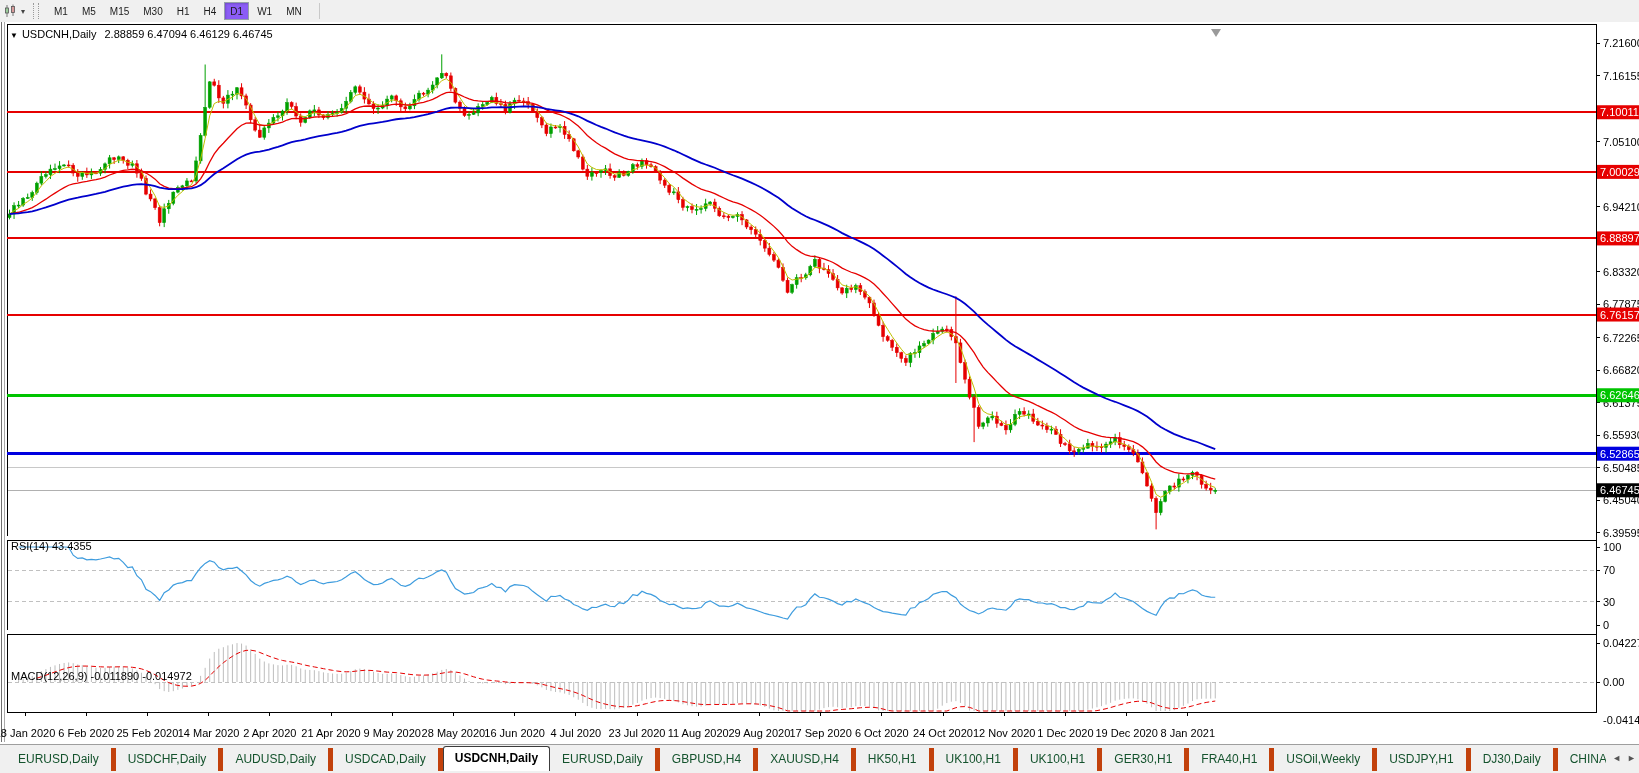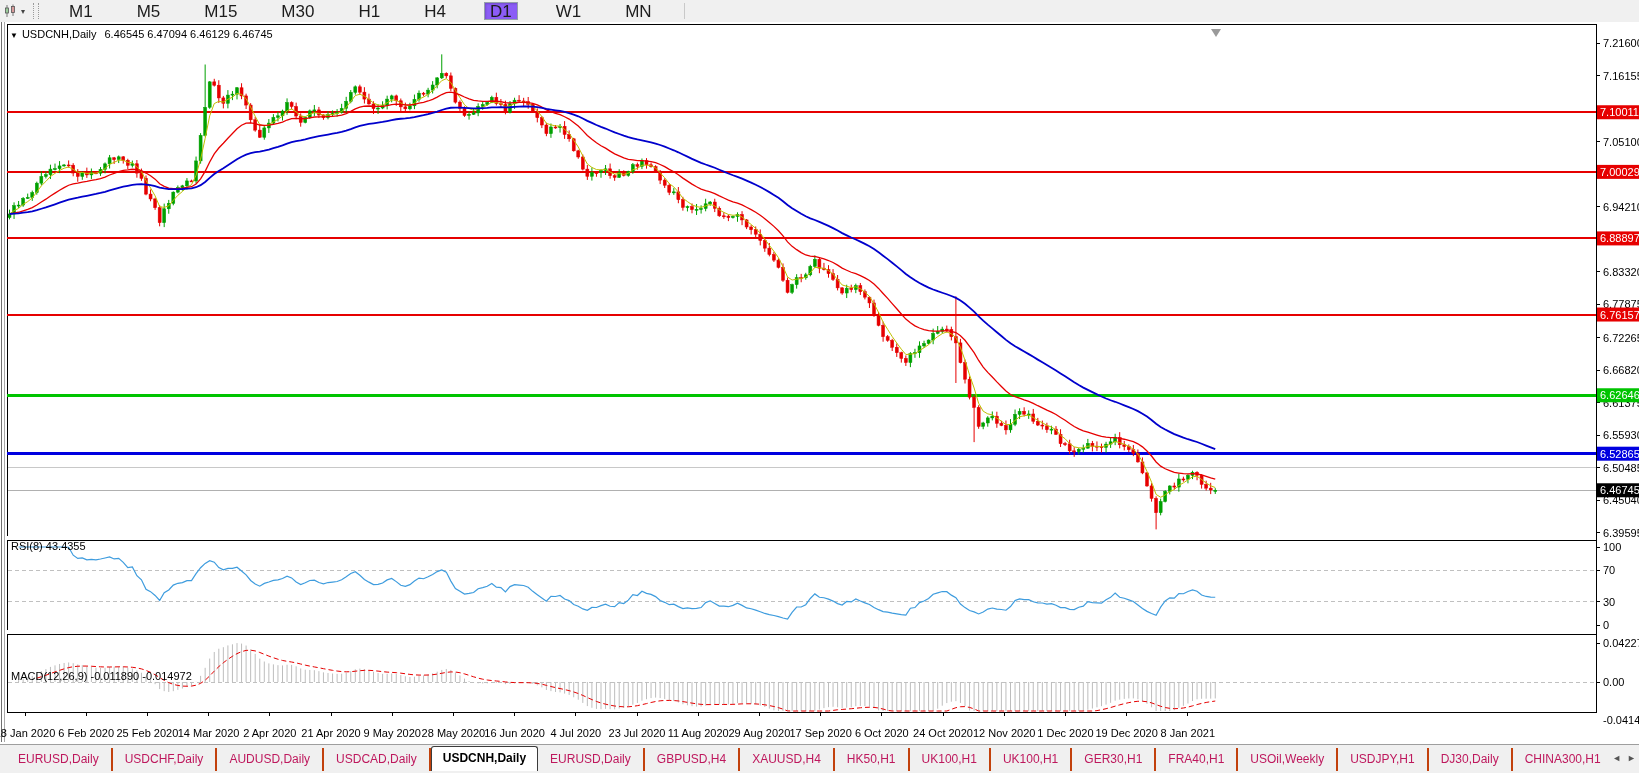--- a/index.html
+++ b/index.html
@@ -4,39 +4,39 @@
 <style>
   html,body{margin:0;padding:0;background:#f0f0f0;width:1639px;height:773px;overflow:hidden;
     font-family:"Liberation Sans",sans-serif;-webkit-font-smoothing:antialiased;}
   
   .toolbar{position:absolute;left:0;top:0;width:1639px;height:22px;background:#f0f0f0;
     border-bottom:1px solid #d6d6d6;display:flex;align-items:center;}
   .tb-icon{width:16px;height:14px;margin-left:4px;display:flex;align-items:center;}
   .tb-caret{font-size:8px;color:#444;margin:0 4px 0 1px;}
   .tb-grip{width:4px;height:16px;border-left:1px dotted #9a9a9a;border-right:1px dotted #9a9a9a;margin:0 8px 0 4px;}
   .tf-wrap{display:flex;align-items:center;height:22px;}
-  .tf-btn{min-width:22px;height:18px;padding:1px 5px 0 5px;margin:0 16px;display:flex;align-items:center;justify-content:center;
-    font-size:17px;color:#1c1c1c;border:1px solid transparent;box-sizing:border-box;cursor:default;}
+  .tf-btn{min-width:22px;height:18px;padding:1px 5px 0 5px;margin:0 1px;display:flex;align-items:center;justify-content:center;
+    font-size:10px;color:#1c1c1c;border:1px solid transparent;box-sizing:border-box;cursor:default;}
   .tf-btn.active{background:#8b5cf6;border:1px solid #96a0aa;box-shadow:inset 1px 1px 2px rgba(0,0,0,.18);}
   .tb-sep{width:1px;height:16px;background:#c9c9c9;margin-left:10px;}
   
   .window{position:absolute;left:0;top:22px;width:1639px;height:722px;background:#ffffff;}
   .window svg{position:absolute;left:0;top:0;}
   .chart-title{position:absolute;left:10px;top:6px;font-size:11px;color:#000;white-space:nowrap;}
   .chart-title .arr{font-size:8px;margin-right:4px;color:#000;}
   .chart-title .sym{margin-right:8px;}
   .ind-label{position:absolute;left:11px;font-size:11px;color:#000;white-space:nowrap;}
   #rsi-label{top:518px;}
   #macd-label{top:648px;}
   
   .tabbar{position:absolute;left:0;top:744px;width:1639px;height:29px;background:#f0f0f0;
     border-top:1px solid #9e9e9e;box-sizing:border-box;}
   .tabbar ul{list-style:none;margin:0;padding:2px 0 0 6px;white-space:nowrap;overflow:hidden;width:1600px;height:24px;}
-  .tabbar li{display:inline-block;padding:4px 12px 5px 12px;font-size:12px;color:#be185d;
-    border-right:2px solid #c2410c;cursor:default;}
+  .tabbar li{display:inline-block;padding:4px 12px 5px 12px;font-size:12px;color:#14532d;
+    border-right:5px solid #c2410c;cursor:default;}
   .tabbar li.active{background:#ffffff;border:1px solid #3c3c3c;border-bottom:1px solid #fff;
     border-radius:3px 3px 0 0;color:#000;font-weight:bold;padding:4px 11px 6px 11px;position:relative;top:-1px;}
   .tab-arrows{position:absolute;right:3px;top:8px;display:flex;gap:6px;}
   .tab-arrows span{font-size:9px;color:#555;cursor:default;}
 </style>
 </head>
 <body>
 
 <div class="toolbar">
   <div class="tb-icon">
@@ -1005,23 +1005,23 @@
         <text x="1004.2" y="715" font-family="&quot;Liberation Sans&quot;,sans-serif" font-size="11px" fill="#000" text-anchor="middle">12 Nov 2020</text>
         <line x1="1065.4" y1="690" x2="1065.4" y2="694" stroke="#000" shape-rendering="crispEdges"></line>
         <text x="1065.4" y="715" font-family="&quot;Liberation Sans&quot;,sans-serif" font-size="11px" fill="#000" text-anchor="middle">1 Dec 2020</text>
         <line x1="1126.6000000000001" y1="690" x2="1126.6000000000001" y2="694" stroke="#000" shape-rendering="crispEdges"></line>
         <text x="1126.6000000000001" y="715" font-family="&quot;Liberation Sans&quot;,sans-serif" font-size="11px" fill="#000" text-anchor="middle">19 Dec 2020</text>
         <line x1="1187.8" y1="690" x2="1187.8" y2="694" stroke="#000" shape-rendering="crispEdges"></line>
         <text x="1187.8" y="715" font-family="&quot;Liberation Sans&quot;,sans-serif" font-size="11px" fill="#000" text-anchor="middle">8 Jan 2021</text>
       </g>
     </svg>
   <div class="chart-title">
-    <span class="arr">▼</span><span class="sym">USDCNH,Daily</span><span>6.46545 6.47094 6.46129 6.46745</span>
+    <span class="arr">▼</span><span class="sym">USDCNH,Daily</span><span>2.88859 6.47094 6.46129 6.46745</span>
   </div>
-  <div class="ind-label" id="rsi-label">RSI(8) 43.4355</div>
+  <div class="ind-label" id="rsi-label">RSI(14) 43.4355</div>
   <div class="ind-label" id="macd-label">MACD(12,26,9) -0.011890 -0.014972</div>
 </div>
 
 <div class="tabbar">
   <ul id="tabs"><li class="">EURUSD,Daily</li><li class="">USDCHF,Daily</li><li class="">AUDUSD,Daily</li><li class="">USDCAD,Daily</li><li class="active">USDCNH,Daily</li><li class="">EURUSD,Daily</li><li class="">GBPUSD,H4</li><li class="">XAUUSD,H4</li><li class="">HK50,H1</li><li class="">UK100,H1</li><li class="">UK100,H1</li><li class="">GER30,H1</li><li class="">FRA40,H1</li><li class="">USOil,Weekly</li><li class="">USDJPY,H1</li><li class="">DJ30,Daily</li><li class="">CHINA300,H1</li><li class="">USOil,</li></ul>
   <div class="tab-arrows">
     <span>◄</span>
     <span>►</span>
   </div>
 </div>

